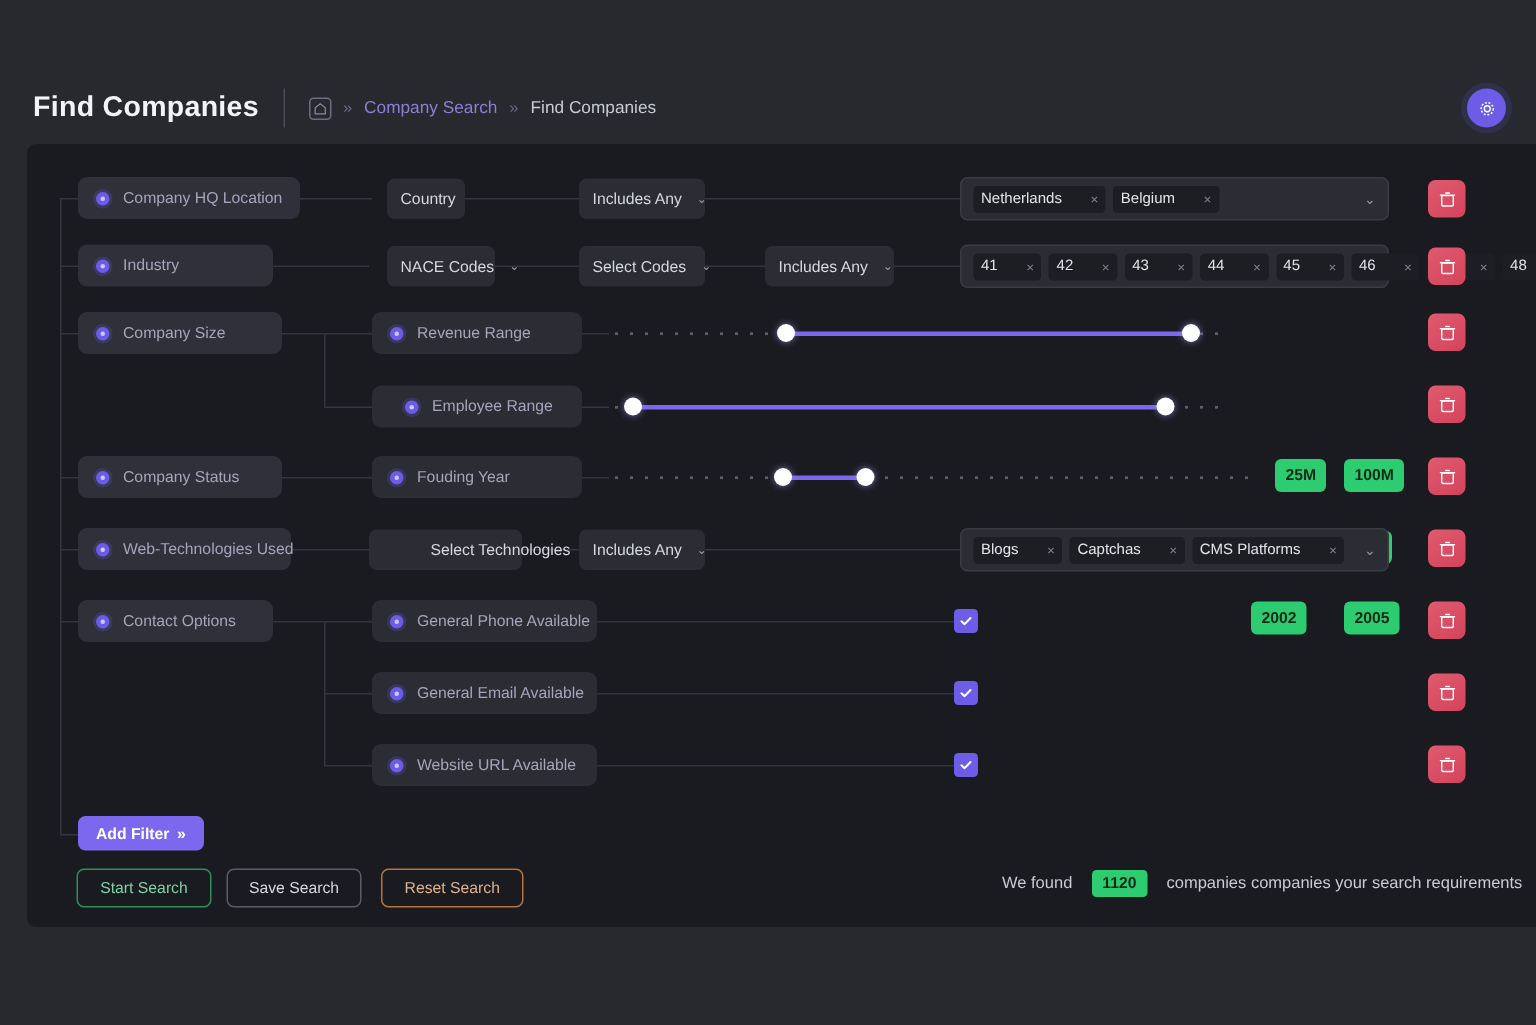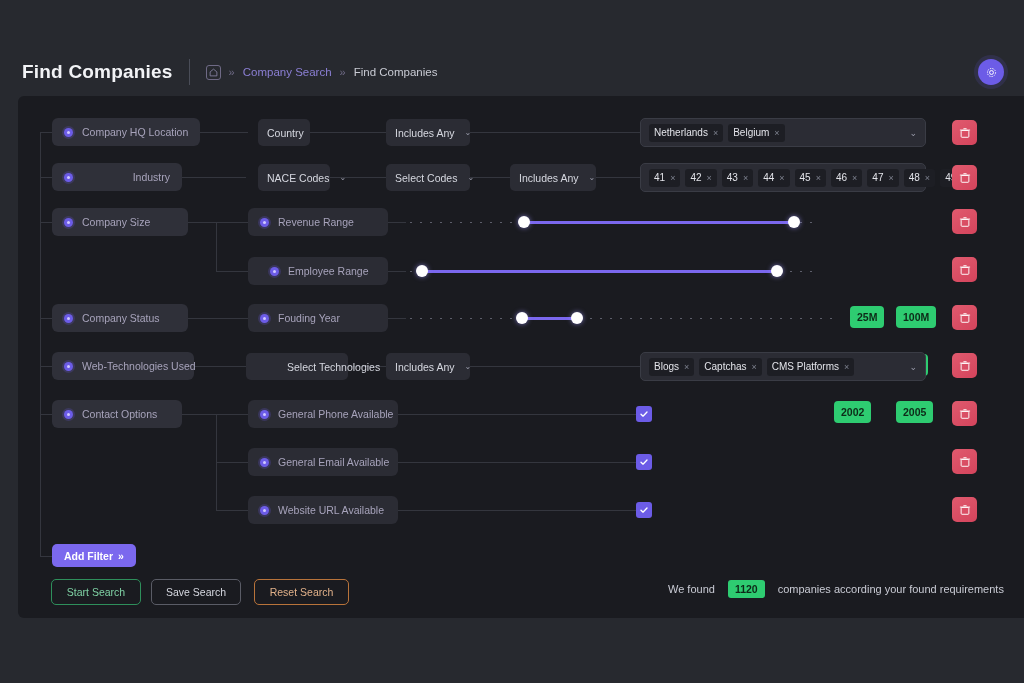--- a/index.html
+++ b/index.html
@@ -69,21 +69,21 @@
   }
   .sel .cv { color: #9a9cab; font-size: 8px; line-height: 1; }
 
   
   .tokfield {
     position: absolute; height: 29px; border-radius: 5px;
     background: #2b2c34; border: 1px solid #3a3c45;
     display: flex; align-items: center; padding: 0 8px; gap: 5px;
   }
   .tok {
-    display: flex; align-items: center; gap: 5px; height: 18px;
+    display: flex; align-items: center; gap: 19px; height: 18px;
     background: #1d1e24; border-radius: 3px; padding: 0 5px;
     font-size: 10px; color: #e3e4ea; white-space: nowrap;
   }
   .tok .x { color: #7d808e; font-size: 9px; }
   .tokfield .cv { margin-left: auto; color: #9a9cab; font-size: 9px; }
 
   
   .slider { position: absolute; height: 14px; }
   .dots { position: absolute; left: 0; top: 6px; width: 100%; height: 3px;
           background-image: radial-gradient(circle, #5d5f6b 1px, transparent 1.1px);
@@ -227,21 +227,21 @@
           </span>
         <span class="cv">⌄</span>
       </div>
       <div class="del" style="left:934px; top:24px;">
         <svg width="12" height="12" viewBox="0 0 14 14">
             <rect x="2.5" y="4" width="9" height="8" rx="1" fill="none" stroke="#fff" stroke-width="1.1"></rect>
             <path d="M1.5 3.6h11M5.6 2h2.8" stroke="#fff" stroke-width="1.1" stroke-linecap="round"></path>
           </svg>
       </div>
 
-      <div class="node parent" style="left:34px; top:67px; width:130px;justify-content:space-between;">
+      <div class="node parent" style="left:34px; top:67px; width:130px;">
         <span class="dot">
             <i></i>
           </span>
         <span>Industry</span>
       </div>
       <div class="sel" style="left:240px; top:68px; width:72px;">
         <span>NACE Codes</span>
         <span class="cv">⌄</span>
       </div>
       <div class="sel" style="left:368px; top:68px; width:84px;">
@@ -481,18 +481,18 @@
       <div class="obtn" style="left:133px; top:483px; width:90px; border-color:#5a5c66; color:#d6d8e0;">
         <span>Save Search</span>
       </div>
       <div class="obtn" style="left:236px; top:483px; width:95px; border-color:#b8733a; color:#e0b089;">
         <span>Reset Search</span>
       </div>
 
       <div class="found" style="left:650px; top:484px;">
         <span>We found</span>
         <span class="cnt">1120</span>
-        <span>companies according your found requirements</span>
+        <span>companies companies your search requirements</span>
       </div>
 
     </div>
   </div>
 </div>
 
 </body></html>

